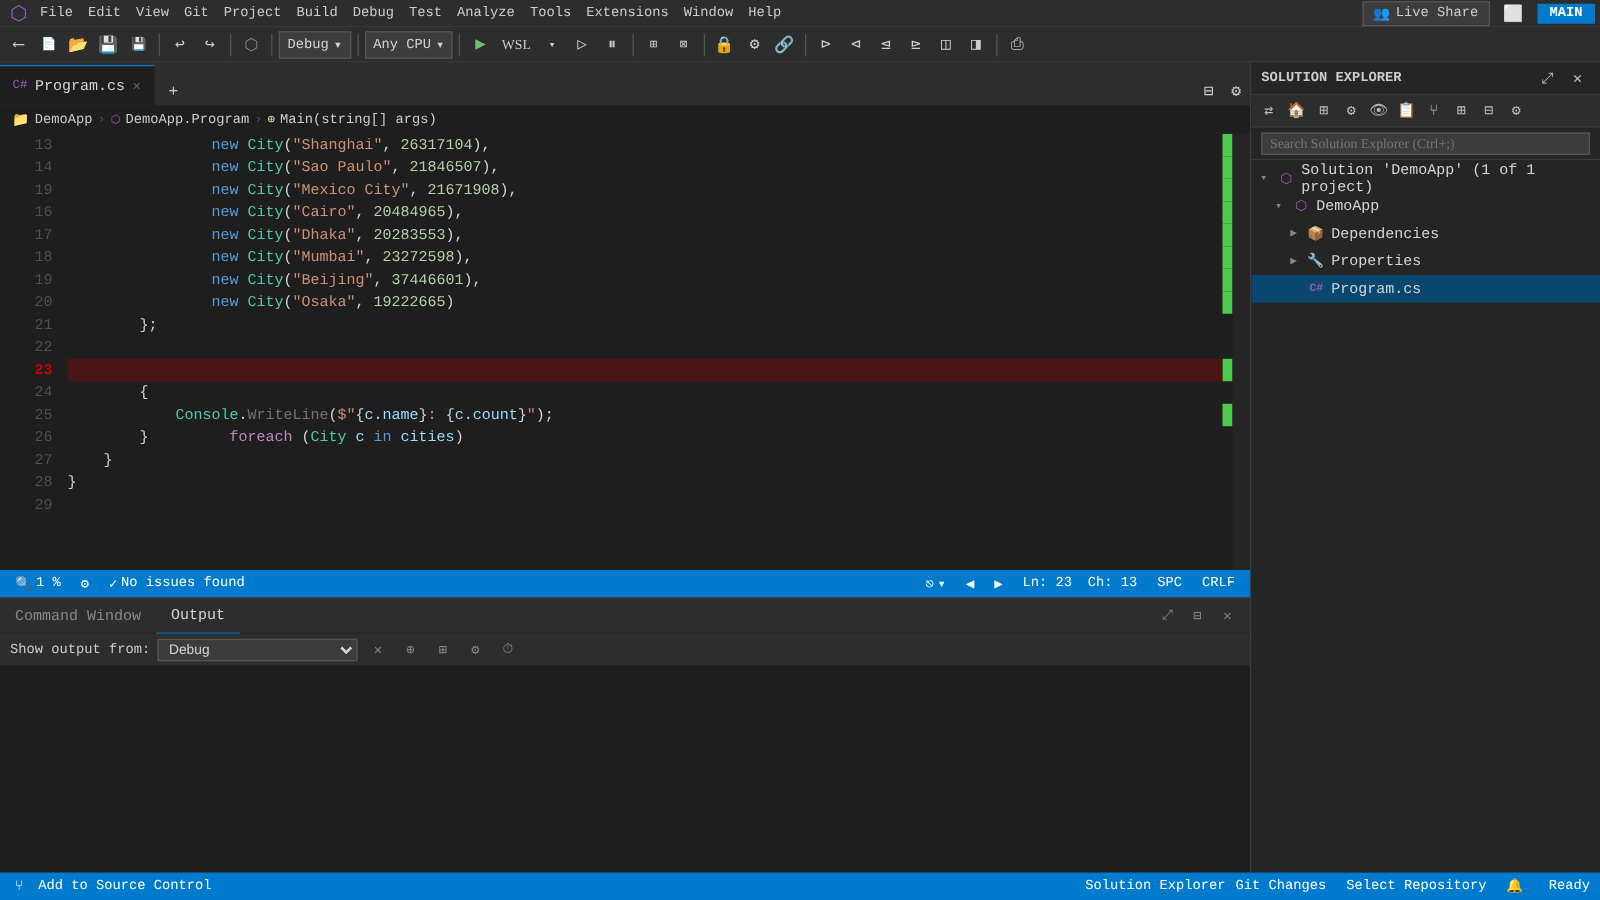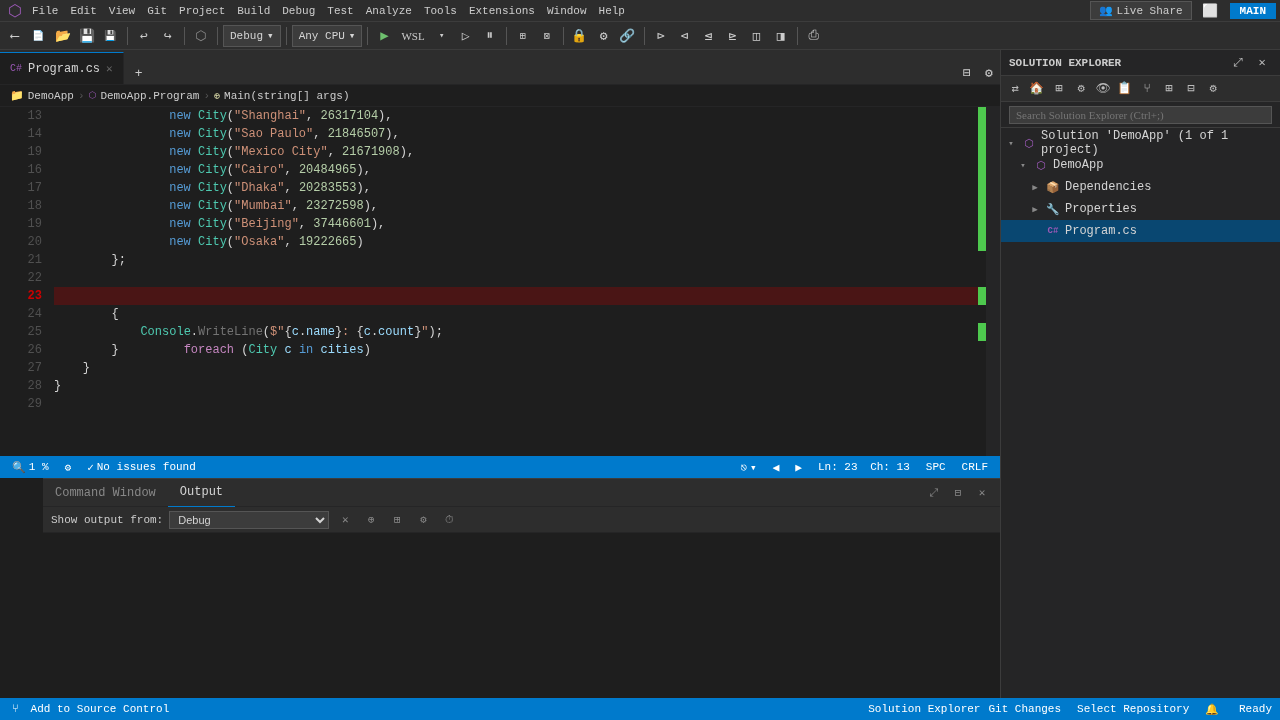--- a/index.html
+++ b/index.html
@@ -250,21 +250,20 @@
       cursor: pointer;
     }
 
     
     .bottom-panel {
       display: flex;
       flex-direction: column;
       height: 220px;
       border-top: 1px solid #3c3c3c;
       flex-shrink: 0;
-      margin-left: 43px;
     }
     .panel-tab-bar {
       background: #2d2d2d;
       height: 28px;
       display: flex;
       align-items: center;
       border-bottom: 1px solid #252526;
       flex-shrink: 0;
     }
     .panel-tab {

